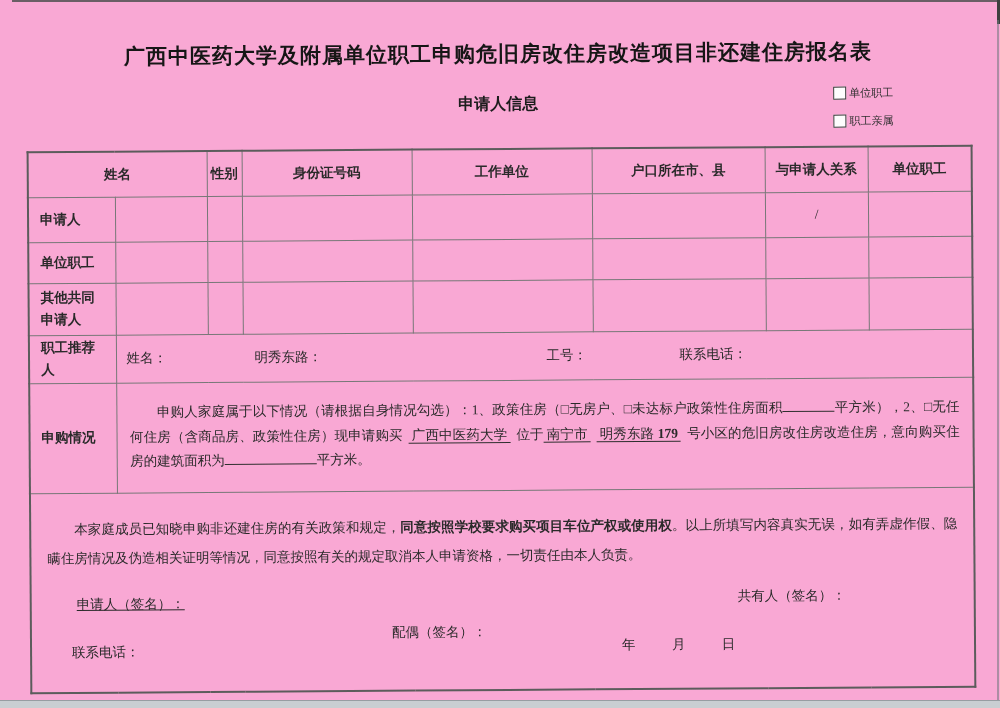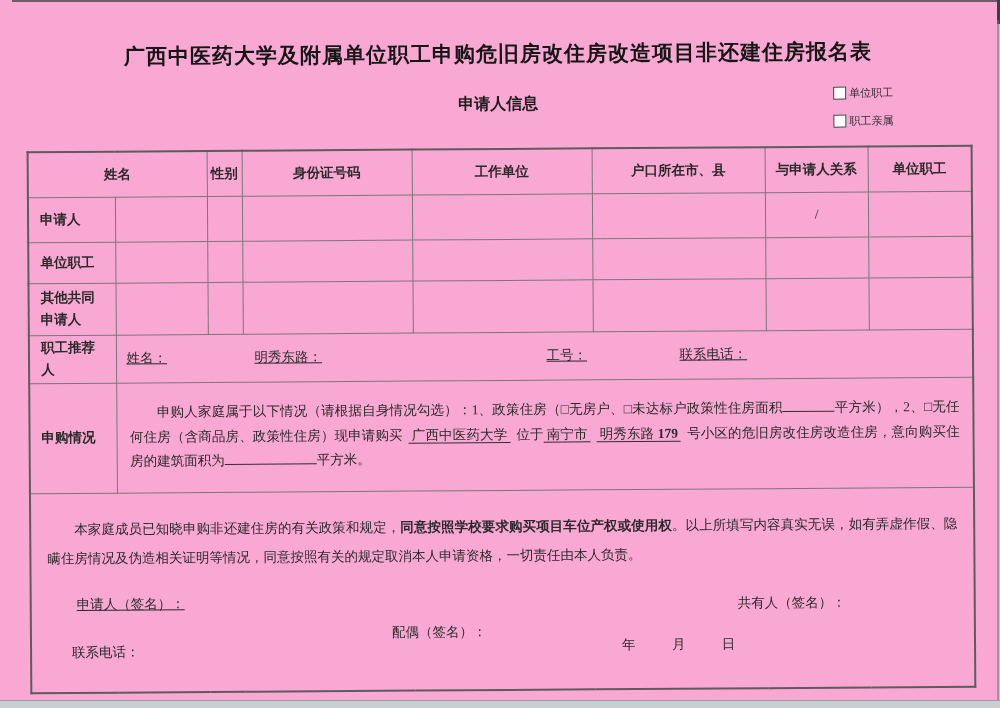--- a/index.html
+++ b/index.html
@@ -42,36 +42,36 @@
 
   tr.r-header { height:45px; }
   tr.r-applicant { height:45px; }
   tr.r-spouse { height:41px; }
   tr.r-coapp { height:52px; }
   tr.r-recommender { height:48px; }
   tr.r-purchase { height:110px; }
   tr.r-agreement { height:200px; }
 
   .recommender-cell { position:relative; }
-  .rec-field { position:absolute; top:50%; transform:translateY(-50%); white-space:nowrap;text-decoration:underline; }
+  .rec-field { position:absolute; top:50%; transform:translateY(-50%); white-space:nowrap; }
   .rec-f0 { left:10px; } .rec-f1 { left:138px; } .rec-f2 { left:405px;margin-left:25px; } .rec-f3 { left:563px; }
 
   .purchase-cell { padding:4px 13px; vertical-align:middle; }
   .purchase-text { margin:0; text-indent:2em; line-height:1.85; text-align:justify; }
   .u { border-bottom:1px solid #2f2f2f; padding:0 3px; white-space:nowrap; }
   .sp { display:inline-block; width:6px; }
   .blank { display:inline-block; border-bottom:1px solid #2f2f2f; height:0.85em; vertical-align:baseline; }
   .blank-sm { width:52px; } .blank-lg { width:92px; }
 
   .agreement-cell { position:relative; vertical-align:top; padding:0; border-top:2px solid #6a6a6a; }
   .declaration { margin:21px 16px 0; text-indent:2em; line-height:2.2; text-align:justify; }
   .sig { position:absolute; white-space:nowrap; font-size:13.5px; }
   .sig-applicant { left:45px; top:102px;text-decoration:underline; }
   .sig-spouse { left:360px; top:100px;margin-top:32px; }
-  .sig-coowner { left:706px; top:105px; }
+  .sig-coowner { left:706px; top:98px; }
   .sig-phone { left:40px; top:150px; }
   .date-group { position:absolute; left:590px; top:146px; font-size:13.5px; }
   .date-group span { margin-right:33px; }
 
   .scan-top { position:absolute; top:0; left:12px; right:0; height:2px; background:#515151; opacity:.85; }
   .scan-corner { position:absolute; top:0; right:0; width:3px; height:24px; background:#3f3f3f; }
   .scan-right { position:absolute; top:20px; bottom:8px; right:1px; width:2px; background:#70767b; opacity:.55; }
   .scan-bottom { position:absolute; bottom:0; left:0; right:0; height:7px; background:#c9ced2; border-top:1px solid #979da2; }
 </style>
 </head>

